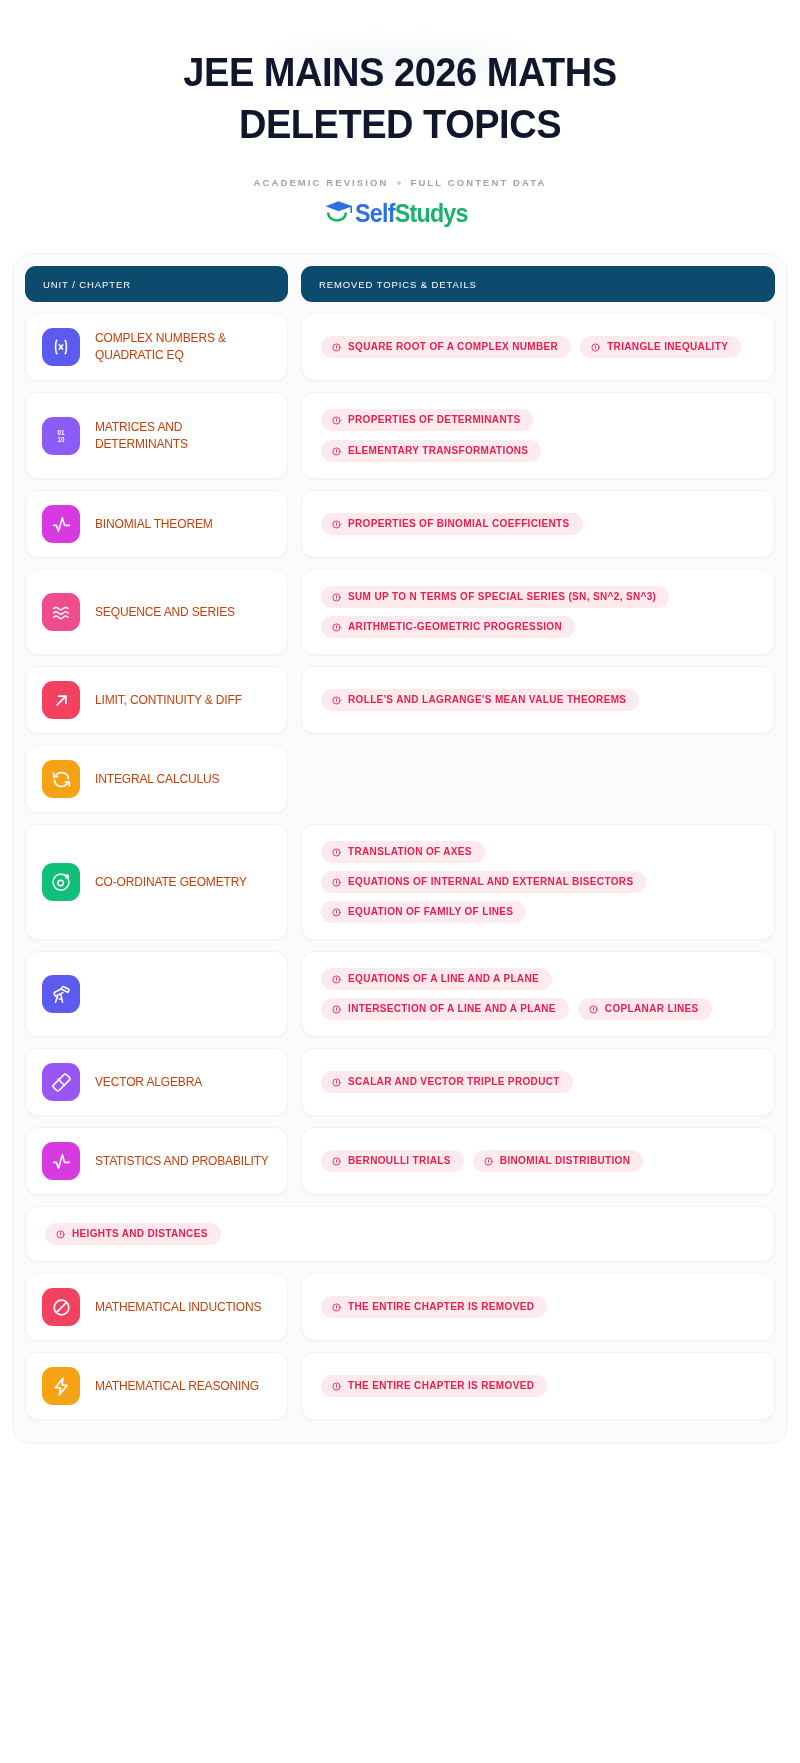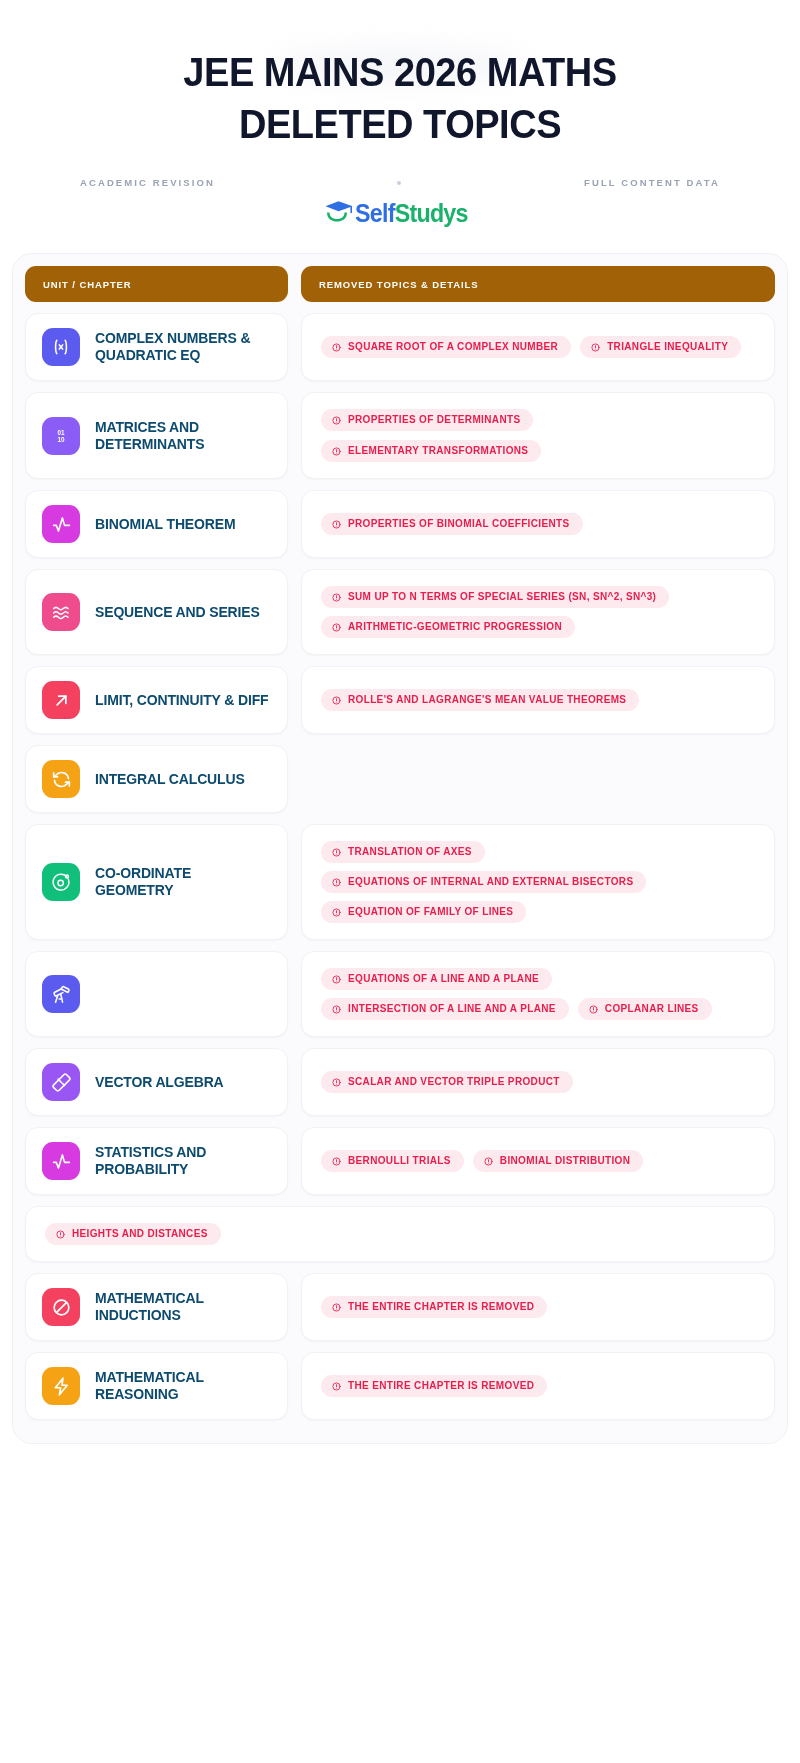--- a/index.html
+++ b/index.html
@@ -49,21 +49,21 @@
   }
   .eyebrow {
     margin-top: 27px;
     font-size: 9.5px;
     font-weight: 700;
     letter-spacing: 2.1px;
     color: #9aa3b4;
     text-transform: uppercase;
     display: flex;
     align-items: center;
-    justify-content: space-between;
+    justify-content: center;
     gap: 9px;
   }
   .eyebrow .dot {
     width: 4px; height: 4px;
     border-radius: 50%;
     background: #c9cfdb;
     display: inline-block;
   }
 
   
@@ -94,29 +94,29 @@
     border: 1px solid #f0f1f5;
     border-radius: 20px;
     padding: 12px 10px 12px 10px;
   }
   .thead {
     display: flex;
     gap: 13px;
     padding: 0 2px;
   }
   .th {
-    background: #a16207;
+    background: #0c4a6e;
     border-radius: 11px;
     height: 36px;
     display: flex;
     align-items: center;
     padding-left: 18px;
     color: #ffffff;
     font-size: 9.5px;
-    font-weight: 700;
+    font-weight: 400;
     letter-spacing: 0.9px;
     text-transform: uppercase;
   }
   .th-unit { width: 263px; flex: 0 0 263px; }
   .th-topics { flex: 1 1 auto; }
 
   .rows { margin-top: 11px; }
   .row {
     display: flex;
     gap: 13px;
@@ -156,24 +156,24 @@
     width: 38px; height: 38px;
     flex: 0 0 38px;
     border-radius: 11px;
     display: flex;
     align-items: center;
     justify-content: center;
     color: #ffffff;
   }
   .icon-box svg { display: block; }
   .unit-name {
-    font-size: 14px;
+    font-size: 12px;
     line-height: 17px;
-    font-weight: 700;
-    color: #0c4a6e;
+    font-weight: 400;
+    color: #c2410c;
     letter-spacing: -0.15px;
     text-transform: uppercase;
   }
 
   .chip {
     display: inline-flex;
     align-items: center;
     gap: 7px;
     background: #fdeaee;
     color: #e8days;

